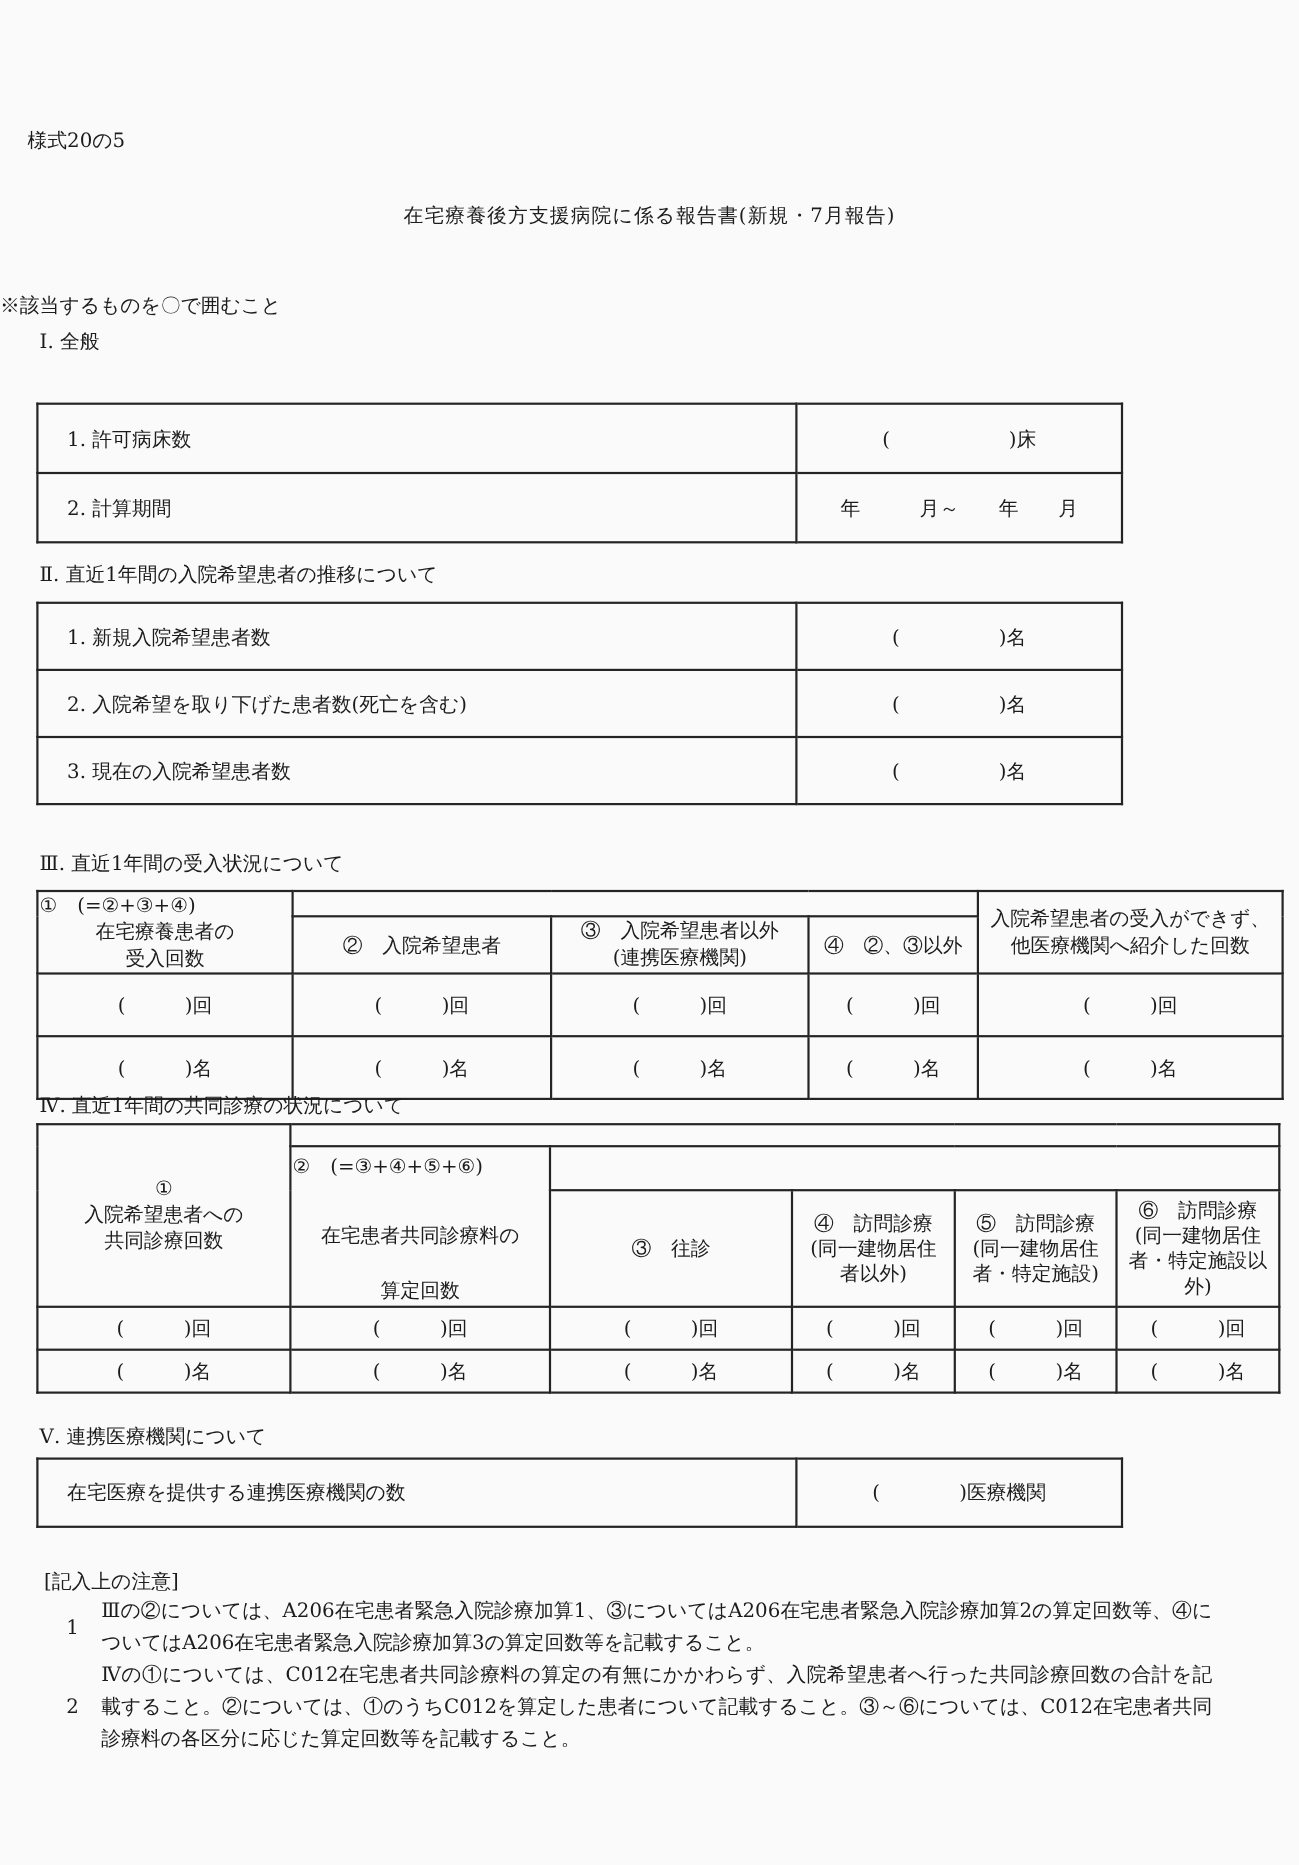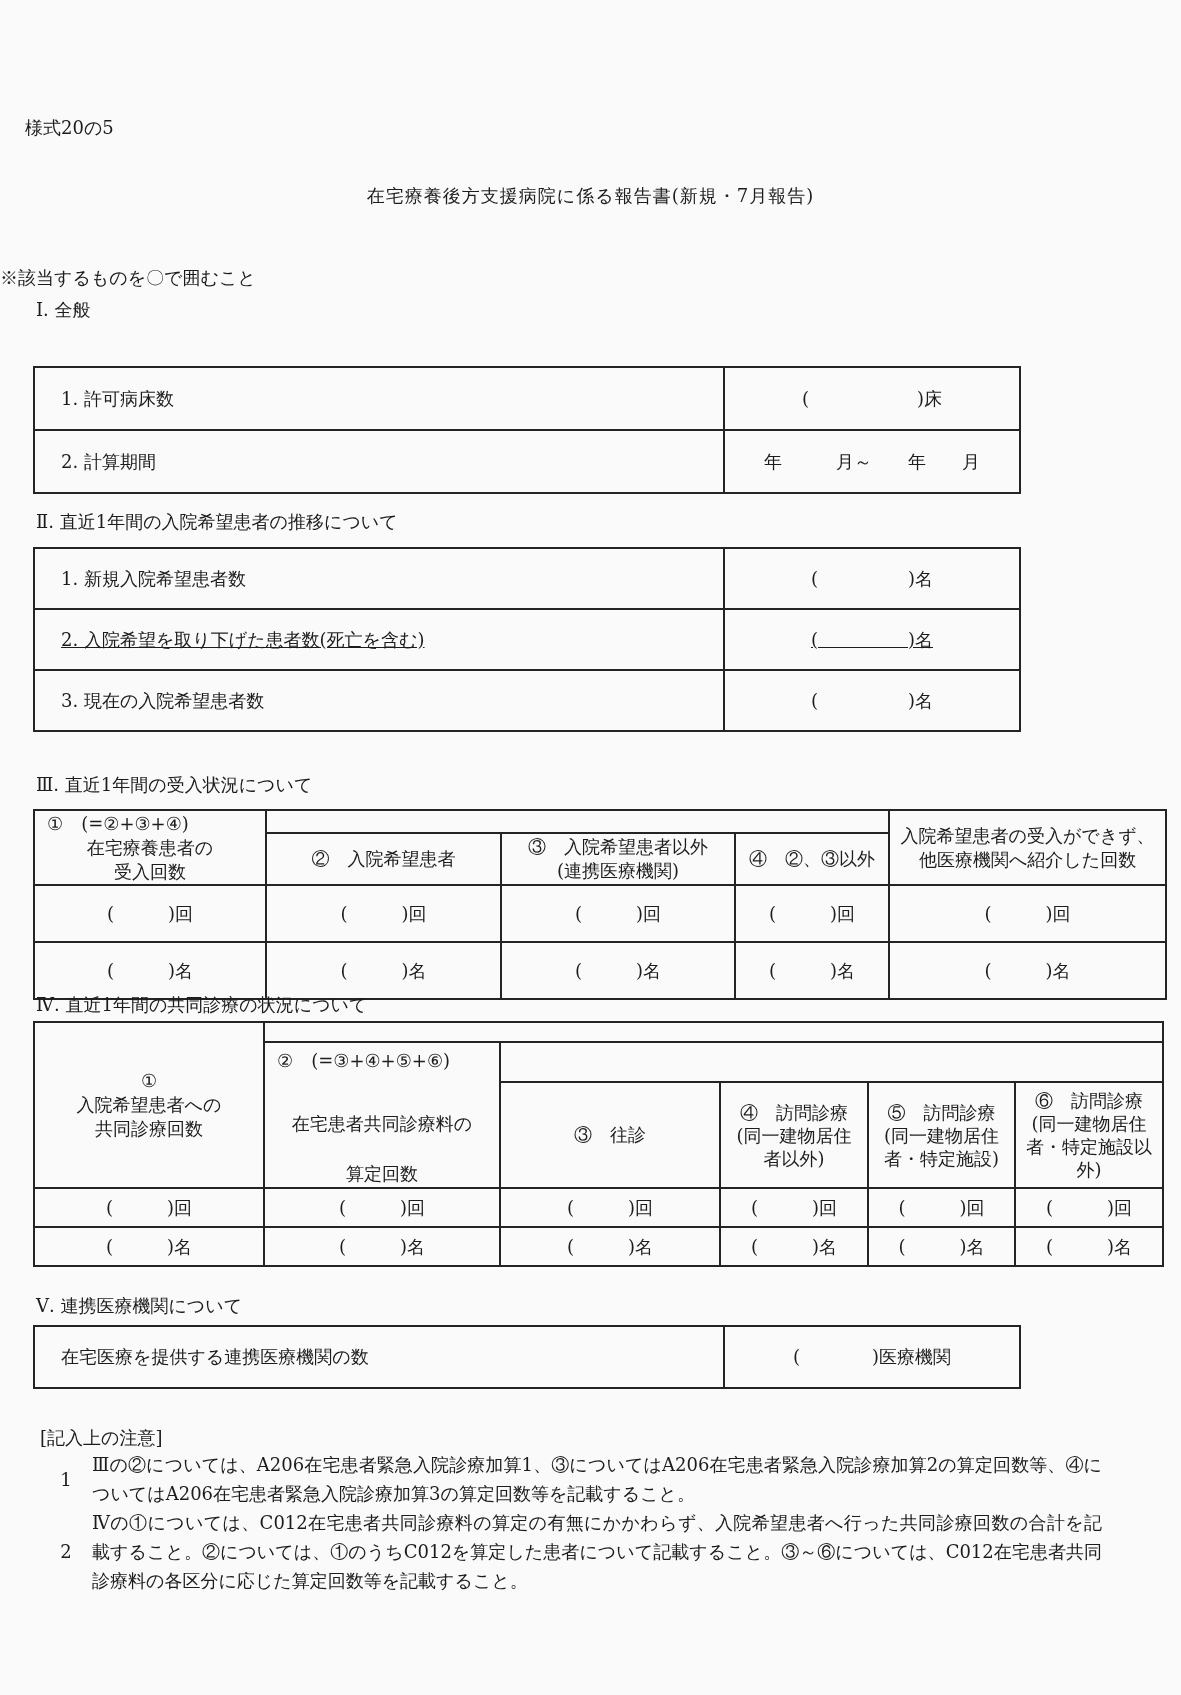--- a/index.html
+++ b/index.html
@@ -16,21 +16,21 @@
   .form-code{left:25px;top:116px;}
   .doc-title{left:0;top:184px;width:1181px;text-align:center;letter-spacing:1px;}
   .circle-note{left:0;top:266px;width:1019px;text-align:left;}
   .sec-heading{height:24px;white-space:nowrap;}
 
   table{border-collapse:collapse;table-layout:fixed;}
   td{border:2px solid #242424;vertical-align:middle;font-size:18px;color:#1c1c1c;padding:0;}
   td.label{text-align:left;padding-left:26px;}
   td.val{text-align:center;}
   .tc{text-align:center;line-height:24px;}
-  .tl{text-align:left;line-height:24px;padding-left:12px;}
+  .tl{text-align:left;line-height:24px;padding-left:1px;}
 
   
   .t-simple col.c-label{width:690px;}
   .t-simple col.c-value{width:296px;}
 
   
   .t3 col.c1{width:232px;} .t3 col.c2{width:235px;} .t3 col.c3{width:234px;}
   .t3 col.c4{width:154px;} .t3 col.c5{width:277px;}
   
   .t4 col.c1{width:230px;} .t4 col.c2{width:236px;} .t4 col.c3{width:220px;}
@@ -76,21 +76,21 @@
   <table class="abs t-simple" style="left:33px;top:547px;width:986px;">
     <colgroup>
         <col class="c-label">
         <col class="c-value">
       </colgroup>
     <tbody>
         <tr style="height:61px;">
       <td class="label">1. 新規入院希望患者数</td>
       <td class="val">(　　　　　)名</td>
     </tr>
-    <tr style="height:61px;text-decoration:underline;">
+    <tr style="height:61px;">
       <td class="label">2. 入院希望を取り下げた患者数(死亡を含む)</td>
       <td class="val">(　　　　　)名</td>
     </tr>
     <tr style="height:61px;">
       <td class="label">3. 現在の入院希望患者数</td>
       <td class="val">(　　　　　)名</td>
     </tr>
   </tbody>
     </table>
 

